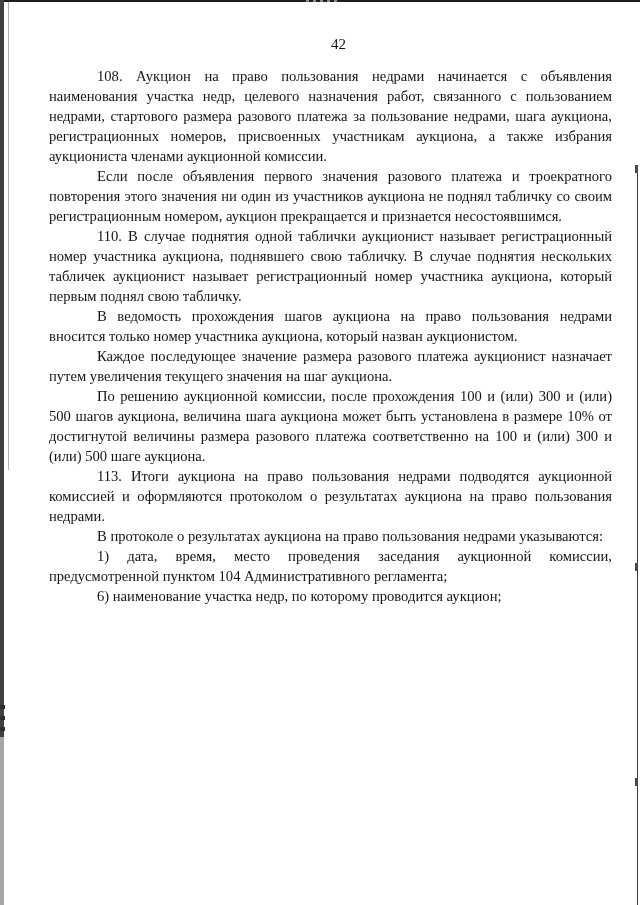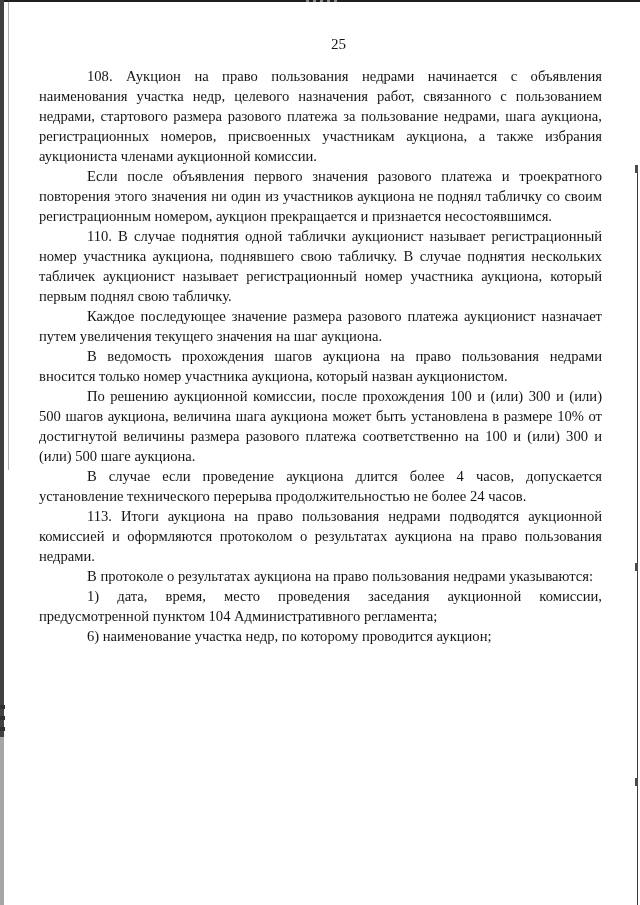--- a/index.html
+++ b/index.html
@@ -27,21 +27,21 @@
   .rt1 { top: 165px; } .rt2 { top: 563px; } .rt3 { top: 778px; }
 
   
   .pagenum {
     position: absolute; top: 36px; left: 57px; width: 563px;
     text-align: center; font-size: 15px; line-height: 17px;
   }
 
   
   .body {
-    position: absolute; left: 39px; top: 66px; width: 563px;
+    position: absolute; left: 49px; top: 66px; width: 563px;
     font-size: 14.6px; line-height: 20px;
     text-align: justify;
   }
   .body p { margin: 0; text-indent: 48px; }
 </style>
 </head>
 <body>
 
 <div class="page">
 
@@ -51,29 +51,28 @@
   <div class="edge-left-light"></div>
   <div class="edge-left-line"></div>
   <div class="left-dash ld1"></div>
   <div class="left-dash ld2"></div>
   <div class="left-dash ld3"></div>
   <div class="edge-right"></div>
   <div class="right-tick rt1"></div>
   <div class="right-tick rt2"></div>
   <div class="right-tick rt3"></div>
 
-  <div class="pagenum">25</div>
+  <div class="pagenum">42</div>
 
   <div class="body">
     <p>108. Аукцион на право пользования недрами начинается с объявления наименования участка недр, целевого назначения работ, связанного с пользованием недрами, стартового размера разового платежа за пользование недрами, шага аукциона, регистрационных номеров, присвоенных участникам аукциона, а также избрания аукциониста членами аукционной комиссии.</p>
     <p>Если после объявления первого значения разового платежа и троекратного повторения этого значения ни один из участников аукциона не поднял табличку со своим регистрационным номером, аукцион прекращается и признается несостоявшимся.</p>
     <p>110. В случае поднятия одной таблички аукционист называет регистрационный номер участника аукциона, поднявшего свою табличку. В случае поднятия нескольких табличек аукционист называет регистрационный номер участника аукциона, который первым поднял свою табличку.</p>
+    <p>В ведомость прохождения шагов аукциона на право пользования недрами вносится только номер участника аукциона, который назван аукционистом.</p>
     <p>Каждое последующее значение размера разового платежа аукционист назначает путем увеличения текущего значения на шаг аукциона.</p>
-    <p>В ведомость прохождения шагов аукциона на право пользования недрами вносится только номер участника аукциона, который назван аукционистом.</p>
     <p>По решению аукционной комиссии, после прохождения 100 и (или) 300 и (или) 500 шагов аукциона, величина шага аукциона может быть установлена в размере 10% от достигнутой величины размера разового платежа соответственно на 100 и (или) 300 и (или) 500 шаге аукциона.</p>
-    <p>В случае если проведение аукциона длится более 4 часов, допускается установление технического перерыва продолжительностью не более 24 часов.</p>
     <p>113. Итоги аукциона на право пользования недрами подводятся аукционной комиссией и оформляются протоколом о результатах аукциона на право пользования недрами.</p>
     <p>В протоколе о результатах аукциона на право пользования недрами указываются:</p>
     <p>1) дата, время, место проведения заседания аукционной комиссии, предусмотренной пунктом 104 Административного регламента;</p>
     <p>6) наименование участка недр, по которому проводится аукцион;</p>
   </div>
 
 </div>
 
 </body></html>

